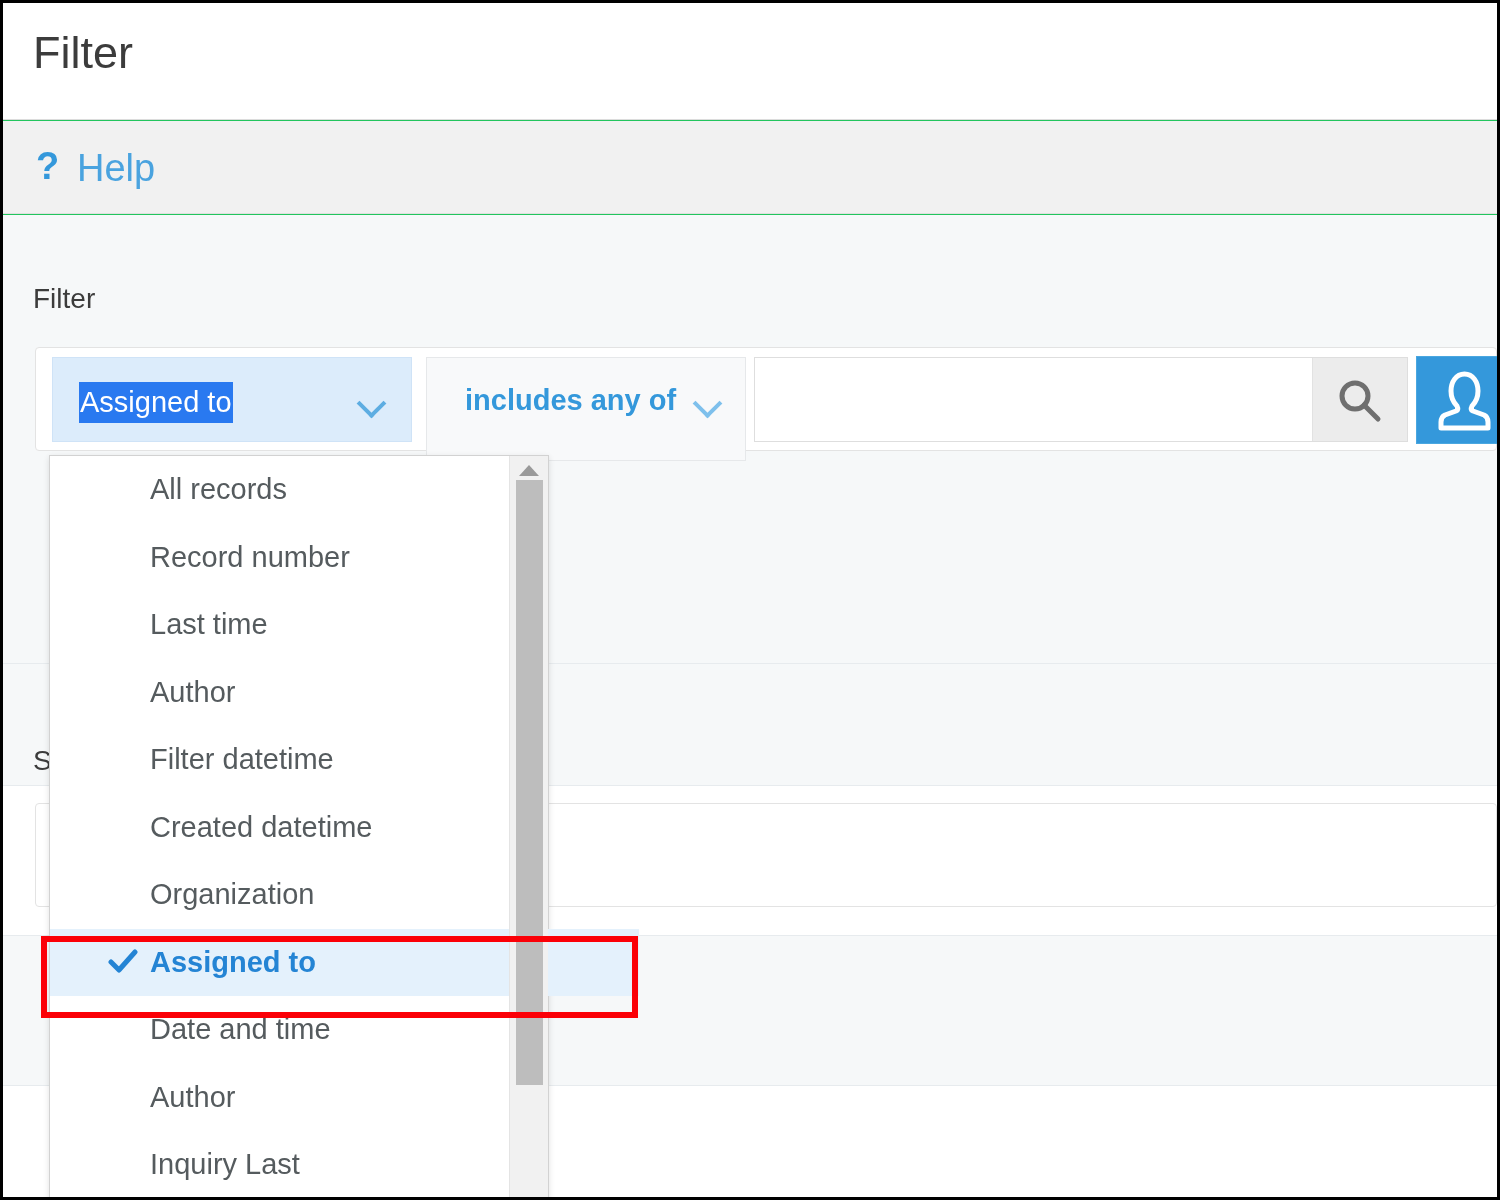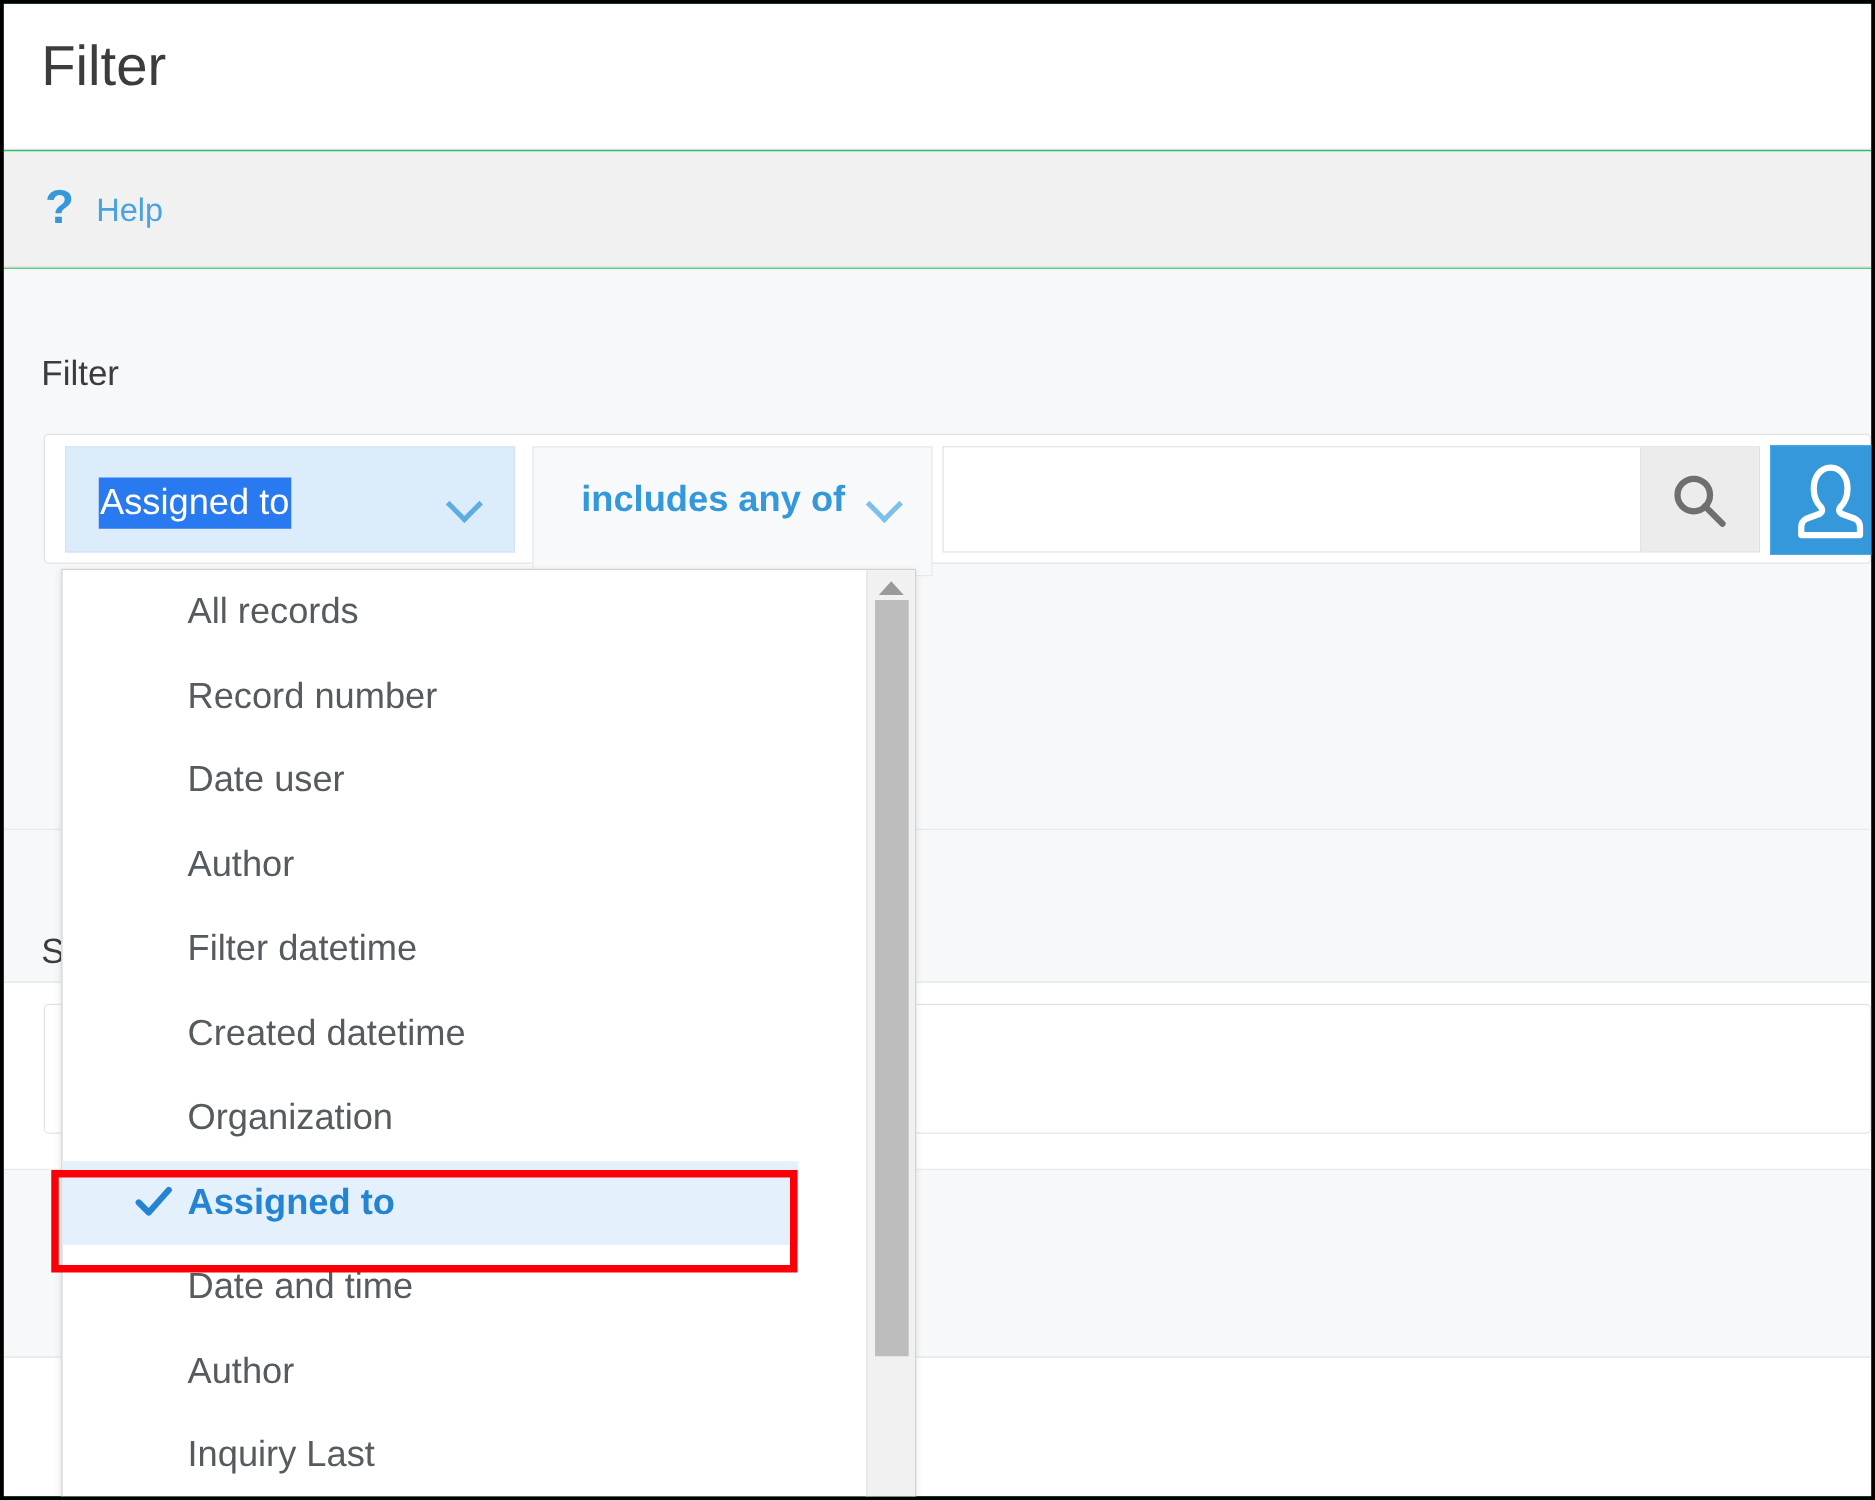--- a/index.html
+++ b/index.html
@@ -54,21 +54,21 @@
     position: absolute;
     left: 33px; top: 23px;
     font-size: 38px;
     font-weight: bold;
     color: #3498db;
     line-height: 44px;
   }
   .help-link {
     position: absolute;
     left: 74px; top: 29px;
-    font-size: 26px;
+    font-size: 38px;
     color: #4aa3df;
     line-height: 36px;
     cursor: pointer;
   }
 
   
   .band {
     position: absolute;
     left: 0;
     width: 1494px;
@@ -229,21 +229,21 @@
     border: 1px solid #e3e3e3;
     border-radius: 4px;
     z-index: 1;
   }
 
   
   .dropdown {
     position: absolute;
     left: 46px;
     top: 452px;
-    width: 684px;
+    width: 500px;
     height: 745px;
     background: #ffffff;
     border: 1px solid #d2d2d2;
     box-shadow: 0 2px 6px rgba(0,0,0,0.12);
     z-index: 40;
   }
   .dd-list {
     position: absolute;
     left: 0; top: 0;
     width: 589px;
@@ -371,21 +371,21 @@
       <svg width="55" height="70" viewBox="0 0 55 70">
         <path d="M27.5 8 C36 8 41 16 41 25 C41 33 37 38 35 40 C34 42 34 44 36 45 L47 49 C50 50.5 51 53 51 56 L51 62 L4 62 L4 56 C4 53 5 50.5 8 49 L19 45 C21 44 21 42 20 40 C18 38 14 33 14 25 C14 16 19 8 27.5 8 Z" fill="none" stroke="#ffffff" stroke-width="5" stroke-linejoin="round"></path>
       </svg>
     </div>
   </div>
 
   <div class="dropdown">
     <div class="dd-list" id="dd-list">
         <div class="dd-item"><span>All records</span></div>
         <div class="dd-item"><span>Record number</span></div>
-        <div class="dd-item"><span>Date user</span></div>
+        <div class="dd-item"><span>Last time</span></div>
         <div class="dd-item"><span>Author</span></div>
         <div class="dd-item"><span>Filter datetime</span></div>
         <div class="dd-item"><span>Created datetime</span></div>
         <div class="dd-item"><span>Organization</span></div>
         <div class="dd-item selected"><span class="dd-check">
             <svg width="30" height="30" viewBox="0 0 30 30">
               <polyline points="3,15 11,23 27,5" fill="none" stroke="#2484d4" stroke-width="5" stroke-linecap="round" stroke-linejoin="round"></polyline>
             </svg>
           </span><span>Assigned to</span></div>
         <div class="dd-item"><span>Date and time</span></div>

